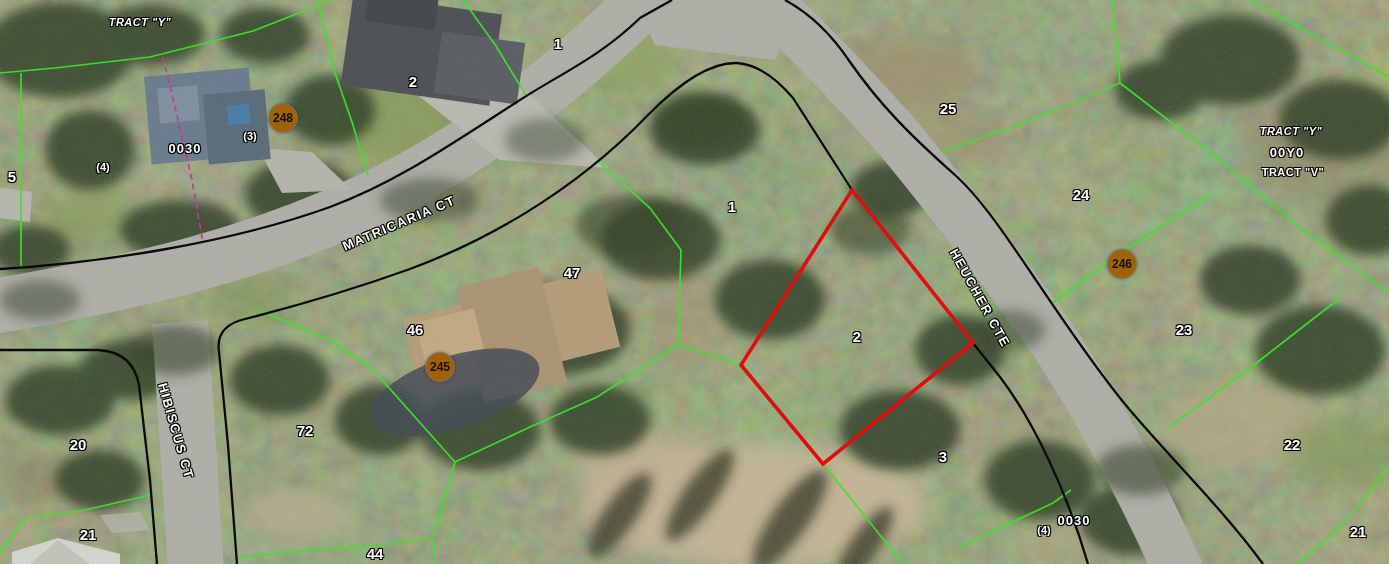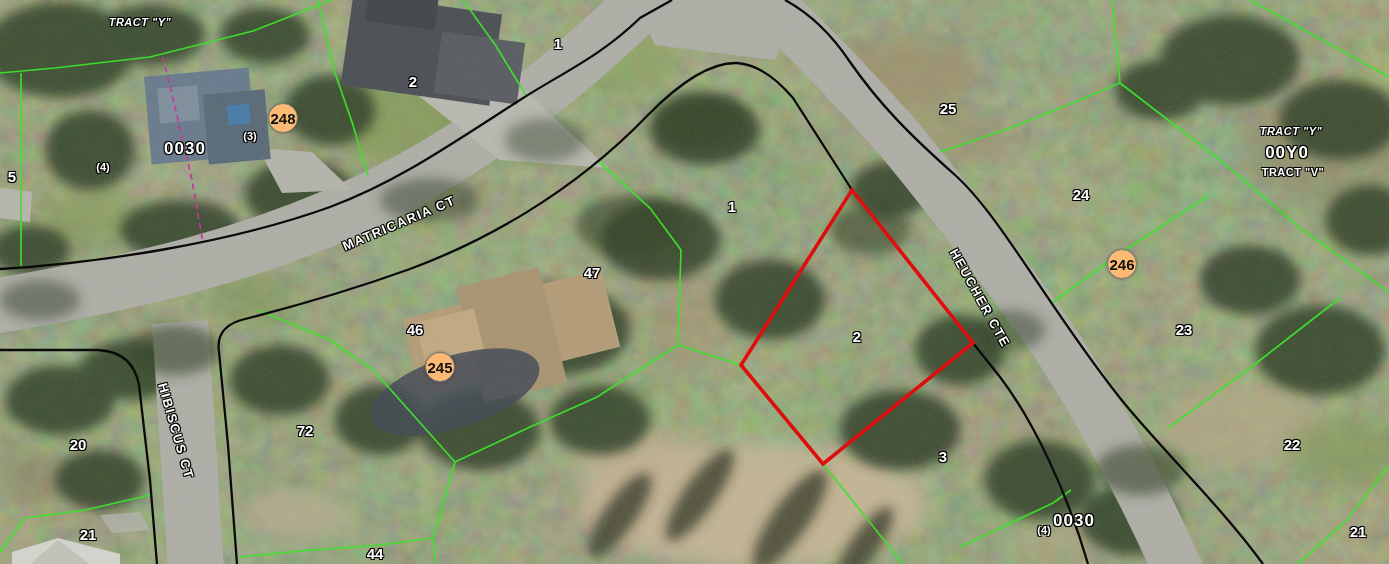--- a/index.html
+++ b/index.html
@@ -12,30 +12,30 @@
     font-family:"Liberation Sans",sans-serif;background:#55663f;
   }
   #map-root svg{position:absolute;left:0;top:0;}
   #labels-layer{position:absolute;left:0;top:0;width:100%;height:100%;pointer-events:none;}
   .map-label{
     position:absolute;transform:translate(-50%,-50%);
     color:var(--label);white-space:nowrap;line-height:1;
     text-shadow:-1px -1px 0 var(--halo),1px -1px 0 var(--halo),-1px 1px 0 var(--halo),1px 1px 0 var(--halo),0 0 2px var(--halo);
   }
   .lot{font-size:15px;font-weight:bold;}
-  .pid{font-size:17px;font-weight:bold;letter-spacing:1px;}
+  .pid{font-size:13px;font-weight:bold;letter-spacing:1px;}
   .pid.small{font-size:11px;letter-spacing:0;}
   .tract{font-size:11px;font-weight:bold;letter-spacing:0.5px;}
   .tract.italic{font-style:italic;}
   .street{font-size:13px;font-weight:bold;letter-spacing:1.5px;}
   .block-marker{
     position:absolute;transform:translate(-50%,-50%);
     width:28px;height:28px;border-radius:50%;
-    background:#fdba74;border:1px solid #777;
-    color:#111;font-size:15px;font-weight:bold;
+    background:#a16207;border:1px solid #777;
+    color:#111;font-size:12px;font-weight:bold;
     display:flex;align-items:center;justify-content:center;
     box-shadow:0 0 3px rgba(0,0,0,.35);
   }
 </style>
 </head>
 <body>
 
 <div id="map-root">
   <svg width="1389" height="564" viewBox="0 0 1389 564">
     <defs>
@@ -208,21 +208,21 @@
     <polygon points="852,190 973,343 823,464 741,365" fill="none" stroke="var(--selected)" stroke-width="3.6" stroke-linejoin="miter"></polygon>
   </svg>
 
   <div id="labels-layer">
       <span class="map-label lot" style="left: 558px; top: 43px;">1</span>
       <span class="map-label lot" style="left: 413px; top: 81px;">2</span>
       <span class="map-label lot" style="left: 948px; top: 80px; margin-top: 28px;">25</span>
       <span class="map-label lot" style="left: 12px; top: 176px;">5</span>
       <span class="map-label lot" style="left: 732px; top: 206px;">1</span>
       <span class="map-label lot" style="left: 1081px; top: 194px;">24</span>
-      <span class="map-label lot" style="left: 592px; top: 272px;">47</span>
+      <span class="map-label lot" style="left: 572px; top: 272px;">47</span>
       <span class="map-label lot" style="left: 415px; top: 329px;">46</span>
       <span class="map-label lot" style="left: 857px; top: 336px;">2</span>
       <span class="map-label lot" style="left: 1184px; top: 329px;">23</span>
       <span class="map-label lot" style="left: 305px; top: 430px;">72</span>
       <span class="map-label lot" style="left: 78px; top: 444px;">20</span>
       <span class="map-label lot" style="left: 1292px; top: 444px;">22</span>
       <span class="map-label lot" style="left: 943px; top: 456px;">3</span>
       <span class="map-label lot" style="left: 88px; top: 534px;">21</span>
       <span class="map-label lot" style="left: 1358px; top: 531px;">21</span>
       <span class="map-label lot" style="left: 375px; top: 553px;">44</span>

